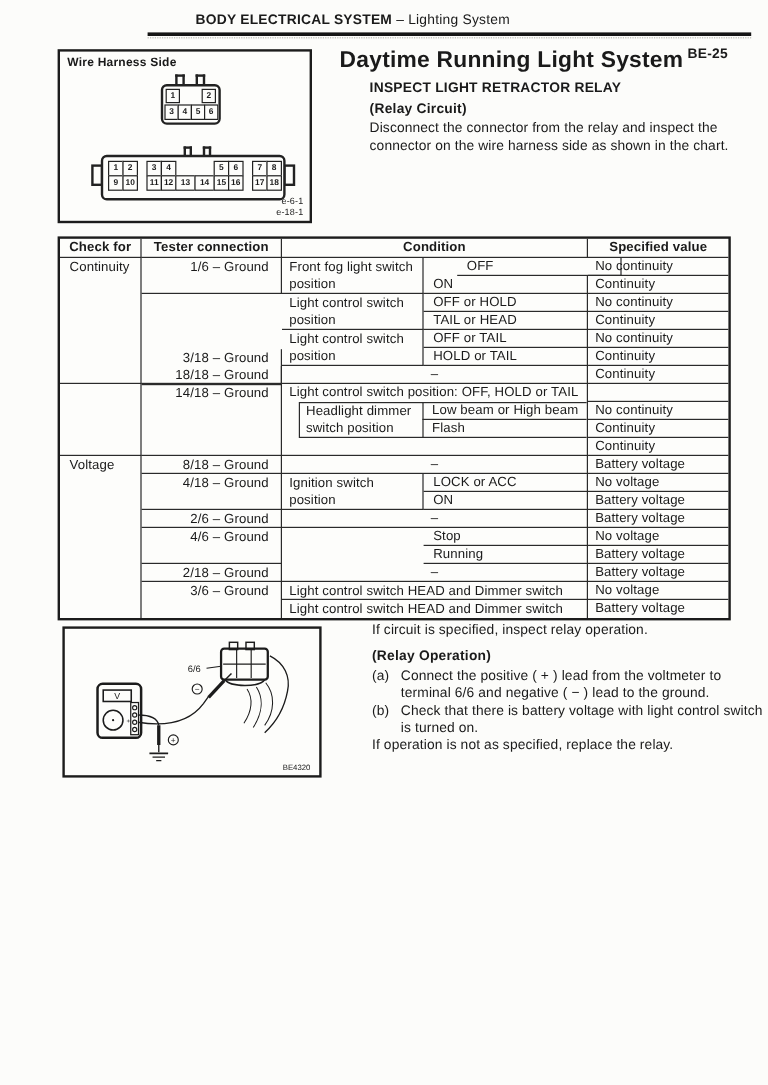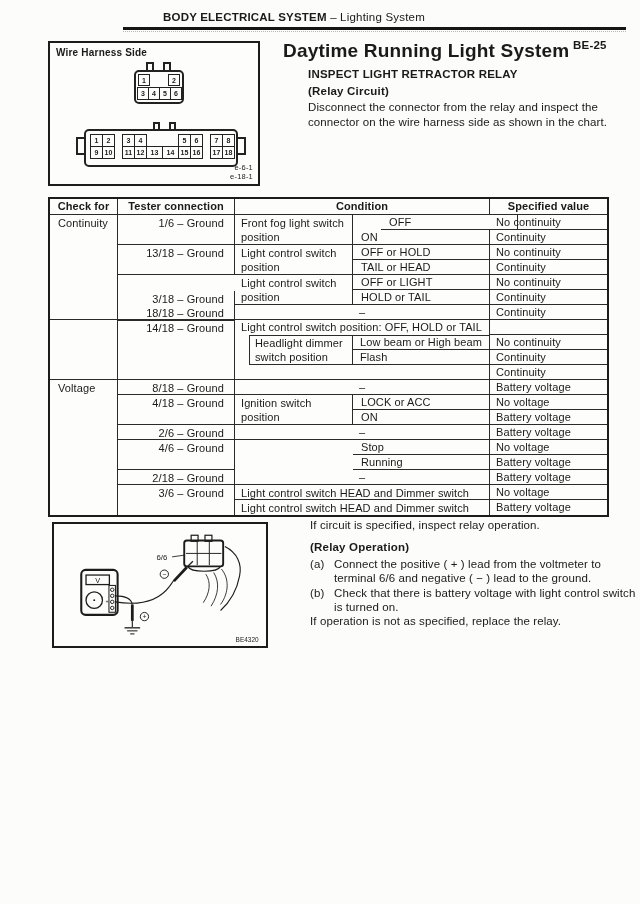--- a/index.html
+++ b/index.html
@@ -123,39 +123,38 @@
   <div class="cell th" style="left:0;top:0;width:68px;height:16px;">Check for</div>
   <div class="cell th" style="left:68px;top:0;width:117px;height:16px;">Tester connection</div>
   <div class="cell th" style="left:185px;top:0;width:255px;height:16px;">Condition</div>
   <div class="cell th no-r" style="left:440px;top:0;width:117px;height:16px;">Specified value</div>
 
   <div class="cell group" style="left:0;top:16px;width:68px;height:105px;">Continuity</div>
   <div class="cell group" style="left:0;top:121px;width:68px;height:60px;"></div>
   <div class="cell group no-b" style="left:0;top:181px;width:68px;height:135px;">Voltage</div>
 
   <div class="cell tester" style="left:68px;top:16px;width:117px;height:30px;">1/6  –  Ground</div>
-  <div class="cell tester" style="left:68px;top:46px;width:117px;height:30px;">13/18  –  Ground</div>
   <div class="cell tester" style="left:68px;top:92px;width:117px;height:30px;text-align:right;">3/18  –  Ground</div>
   <div class="cell tester" style="left:68px;top:106px;width:117px;height:15px;">18/18  –  Ground</div>
   <div class="cell tester" style="left:68px;top:121px;width:117px;height:60px;">14/18  –  Ground</div>
   <div class="cell tester" style="left:68px;top:181px;width:117px;height:15px;">8/18  –  Ground</div>
   <div class="cell tester" style="left:68px;top:196px;width:117px;height:30px;">4/18  –  Ground</div>
   <div class="cell tester" style="left:68px;top:226px;width:117px;height:15px;">2/6  –  Ground</div>
   <div class="cell tester" style="left:68px;top:241px;width:117px;height:30px;">4/6  –  Ground</div>
   <div class="cell tester" style="left:68px;top:271px;width:117px;height:15px;">2/18  –  Ground</div>
   <div class="cell tester no-b" style="left:68px;top:286px;width:117px;height:30px;">3/6  –  Ground</div>
 
   <div class="cell c1" style="left:185px;top:16px;width:118px;height:30px;">Front fog light switch position</div>
   <div class="cell c2" style="left:303px;top:16px;width:137px;height:15px;margin-left:28px;">OFF</div>
   <div class="cell c2" style="left:303px;top:31px;width:137px;height:15px;">ON</div>
   <div class="cell c1" style="left:185px;top:46px;width:118px;height:30px;">Light control switch position</div>
   <div class="cell c2" style="left:303px;top:46px;width:137px;height:15px;">OFF or HOLD</div>
   <div class="cell c2" style="left:303px;top:61px;width:137px;height:15px;">TAIL or HEAD</div>
   <div class="cell c1" style="left:185px;top:76px;width:118px;height:30px;">Light control switch position</div>
-  <div class="cell c2" style="left:303px;top:76px;width:137px;height:15px;">OFF or LIGHT</div>
+  <div class="cell c2" style="left:303px;top:76px;width:137px;height:15px;">OFF or TAIL</div>
   <div class="cell c2" style="left:303px;top:91px;width:137px;height:15px;">HOLD or TAIL</div>
   <div class="cell dash" style="left:185px;top:106px;width:255px;height:15px;">–</div>
 
   <div class="cell comp" style="left:185px;top:121px;width:255px;height:60px;">
     <div class="comp-el" style="left:0;top:0;width:254px;height:15px;line-height:15px;padding-left:6px;">Light control switch position: OFF, HOLD or TAIL</div>
     <div class="comp-el" style="left:14px;top:15px;width:104px;height:30px;border:1px solid #2a2a2a;line-height:14px;padding:0 0 0 5px;">Headlight dimmer switch position</div>
     <div class="comp-el" style="left:117px;top:15px;width:137px;height:15px;border-top:1px solid #2a2a2a;border-bottom:1px solid #2a2a2a;line-height:13px;padding-left:8px;">Low beam or High beam</div>
     <div class="comp-el" style="left:117px;top:30px;width:137px;height:15px;border-bottom:1px solid #2a2a2a;line-height:14px;padding-left:8px;">Flash</div>
   </div>
 

